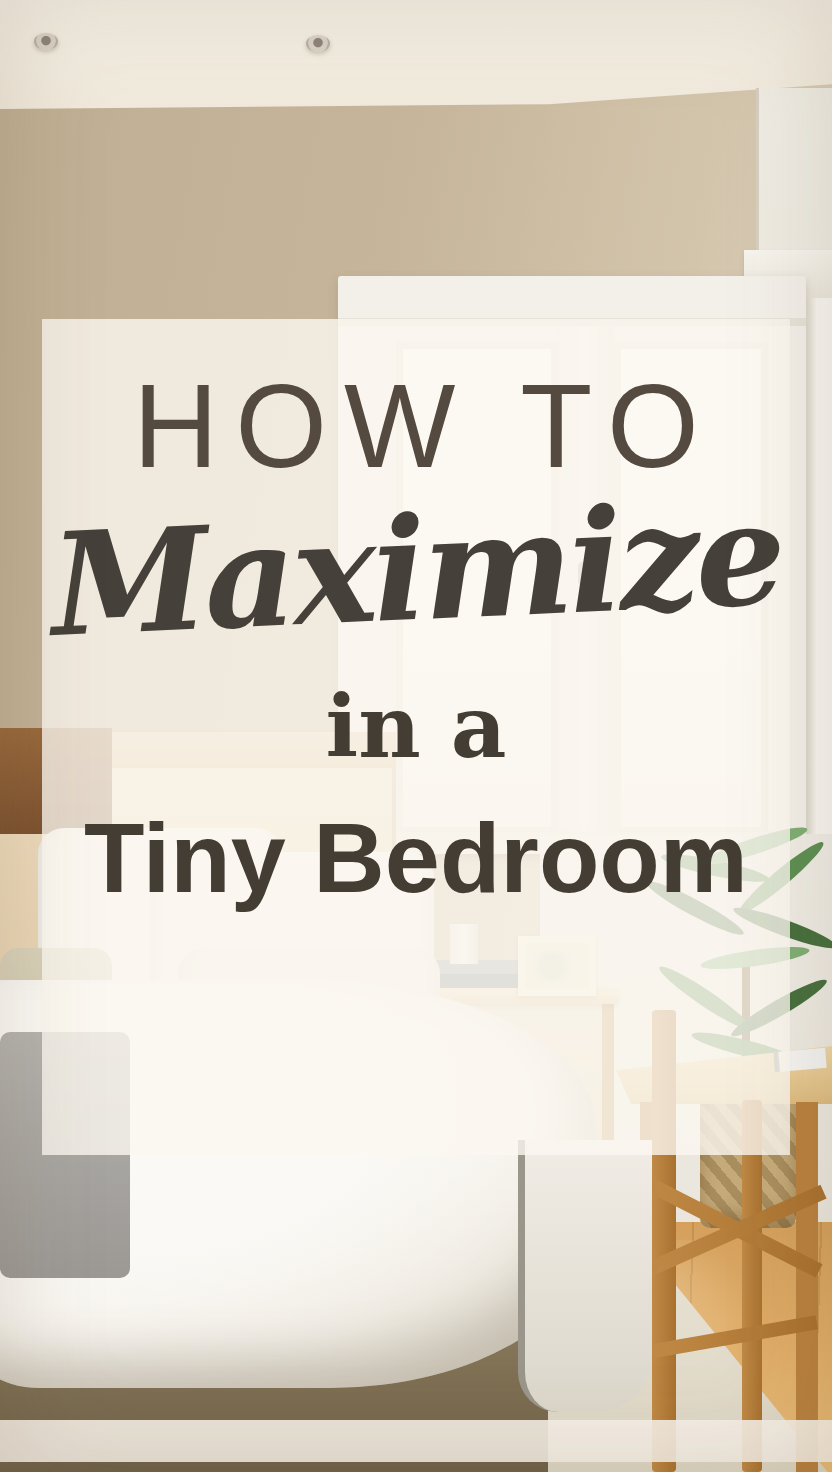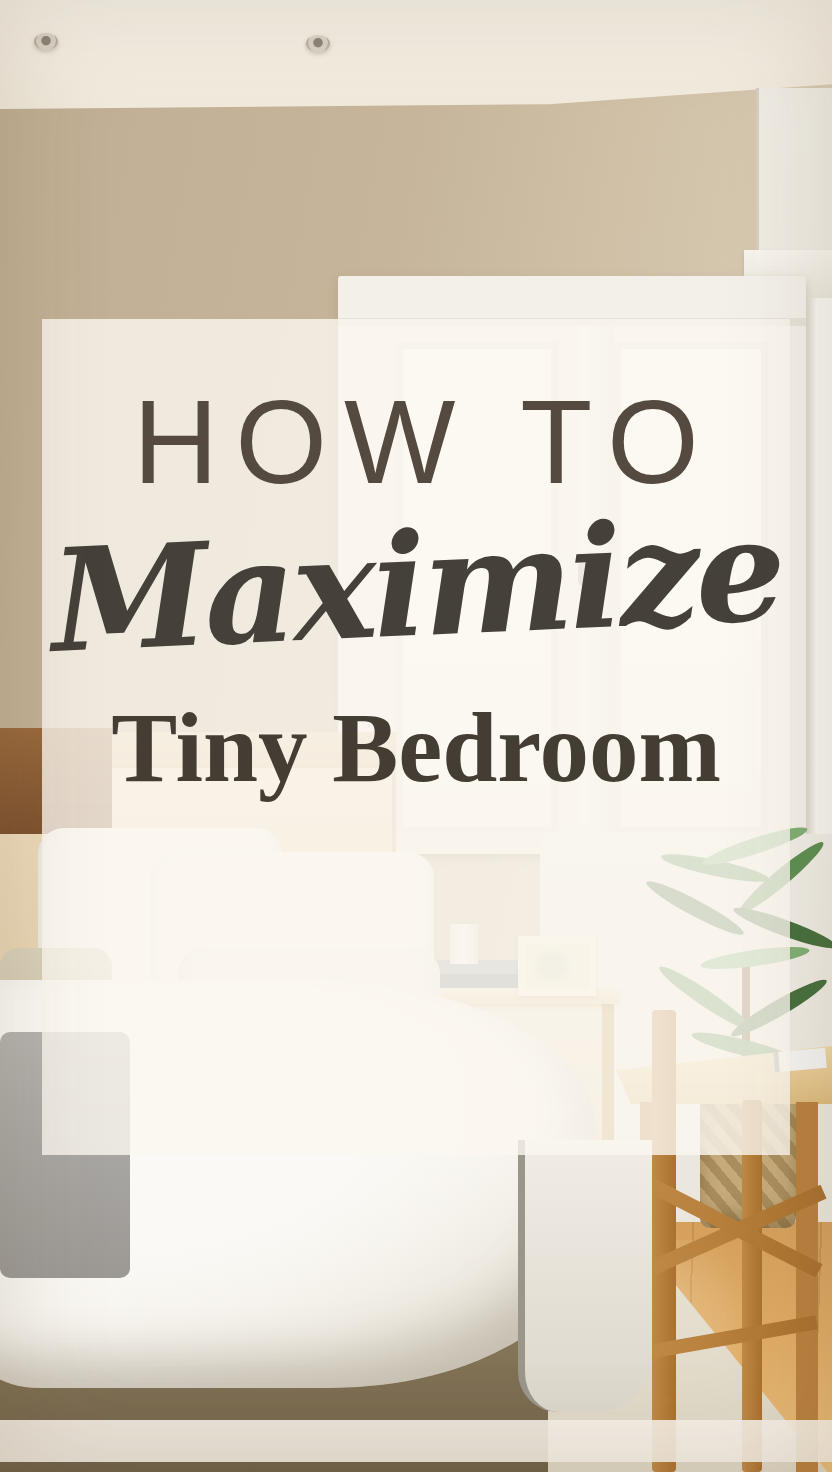--- a/index.html
+++ b/index.html
@@ -143,27 +143,27 @@
     background:linear-gradient(180deg,#b5b3af,var(--blanket,#9c9995));}
 
   
   .title-panel{left:42px;top:319px;width:748px;height:836px;z-index:50;
     background:var(--panel,rgba(251,247,240,.8));}
   .title-block{left:42px;top:319px;width:748px;height:836px;z-index:55;
     display:flex;flex-direction:column;align-items:center;position:absolute;
     color:var(--text,#4a4238);text-align:center;white-space:nowrap;}
   .title-block > div{position:static;}
   .line-sans{font-family:"Liberation Sans", sans-serif;line-height:1;}
-  .line-1{margin-top:64px;font-size:118px;font-weight:400;letter-spacing:17px;text-indent:17px;color:#544a40;}
+  .line-1{margin-top:48px;font-size:118px;font-weight:400;letter-spacing:17px;text-indent:17px;color:#544a40;}
   .line-2{margin-top:10px;font-size:142px;line-height:1.05;
     font-family:"DejaVu Serif", serif;font-style:italic;font-weight:700;
     letter-spacing:-4px;transform:rotate(-2.5deg);color:#45413a;}
   .line-3{margin-top:34px;font-size:120px;font-weight:700;letter-spacing:30px;text-indent:30px;color:#494036;}
   .line-4{margin-top:40px;font-size:86px;font-family:"DejaVu Serif", serif;font-weight:700;color:#443d33;line-height:1;}
-  .line-5{margin-top:38px;font-size:99px;font-family:Liberation Serif, serif;font-weight:700;color:#443d33;line-height:1;}
+  .line-5{margin-top:38px;font-size:99px;font-family:Liberation Sans, sans-serif;font-weight:700;color:#443d33;line-height:1;}
   .bottom-bar{left:0;top:1420px;width:832px;height:42px;z-index:60;
     background:var(--bottom_bar,rgba(246,240,231,.9));}
 </style>
 </head>
 <body>
 
 <div class="canvas">
   <div class="photo">
     <div class="ceiling"></div>
     <div class="ceiling-light light-1"></div>
@@ -238,18 +238,19 @@
     <div class="duvet"></div>
     <div class="sheet-drape"></div>
     <div class="gray-blanket"></div>
   </div>
 
   <div class="title-panel"></div>
 
   <div class="title-block">
     <div class="line-sans line-1">HOW TO</div>
     <div class="line-2">Maximize</div>
+    <div class="line-4">in a</div>
     <div class="line-5">Tiny Bedroom</div>
   </div>
 
   <div class="bottom-bar"></div>
   <div class="vignette"></div>
 </div>
 
 </body></html>

